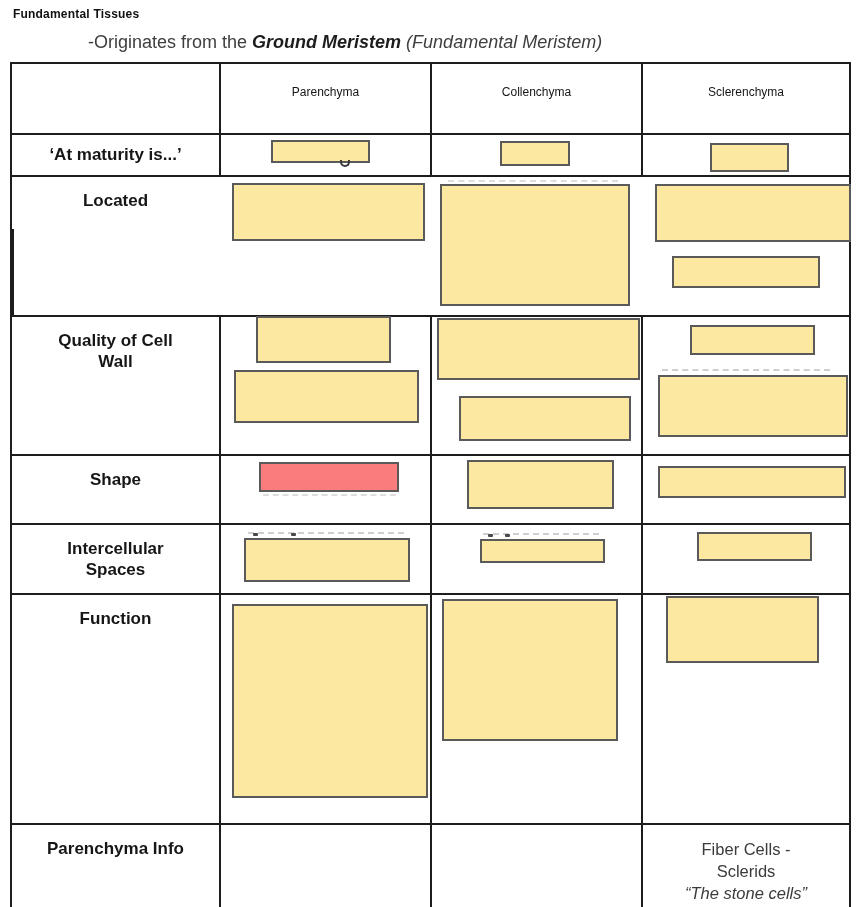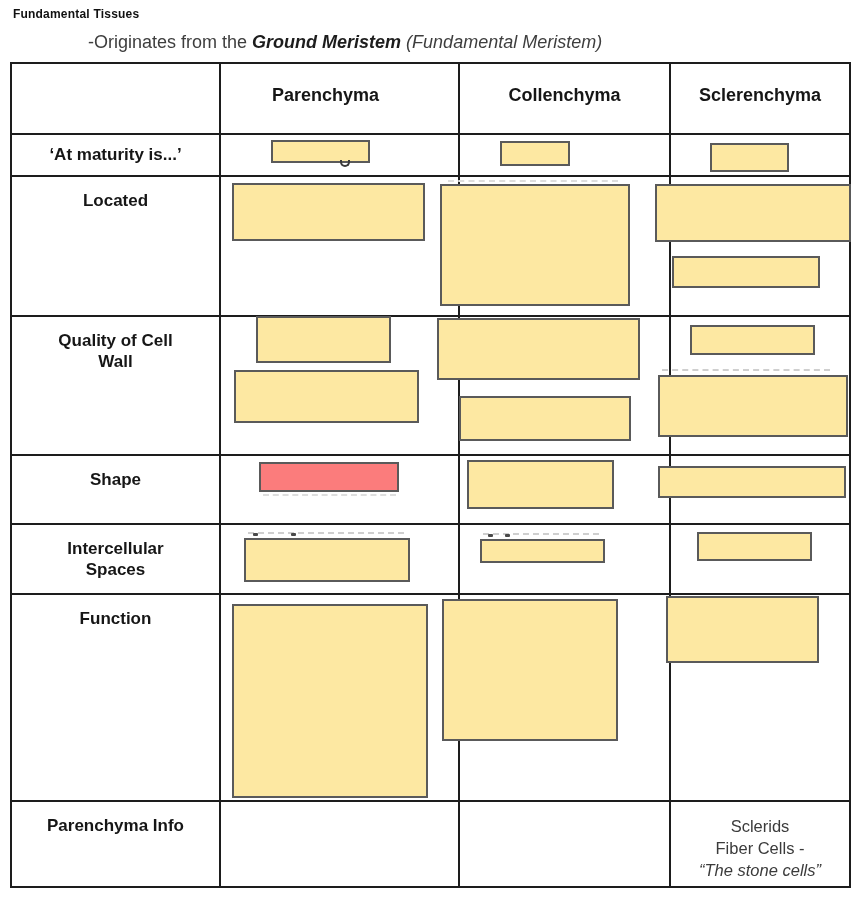--- a/index.html
+++ b/index.html
@@ -31,34 +31,34 @@
     position:absolute;left:10px;top:62px;
     width:837px;
     border:2px solid var(--table-border);
     box-sizing:content-box;
     background:#fff;
   }
   .row{display:flex;box-sizing:border-box;}
   .row + .row{border-top:2px solid var(--table-border);}
   .r-header{height:69px;}
   .r-maturity{height:42px;}
-  .r-located{height:140px;}
+  .r-located{height:140px;flex-direction:column;}
   .r-quality{height:139px;}
   .r-shape{height:69px;}
   .r-inter{height:70px;}
-  .r-function{height:207px;}
+  .r-function{height:230px;}
   .r-addl{height:86px;}
   .cell{box-sizing:border-box;height:100%;}
   .c0{width:207px;}
   .c1{width:211px;}
-  .c2{width:211px;margin-left:28px;}
+  .c2{width:211px;}
   .c3{flex:1;}
   .c1,.c2,.c3{border-left:2px solid var(--table-border);}
   .head{
-    font-size:18px;font-weight:700;color:#161616;
+    font-size:12px;font-weight:400;color:#161616;
     text-align:center;padding-top:21px;
   }
   .label{
     font-size:17px;font-weight:700;color:#161616;
     text-align:center;padding:13px 28px 0 28px;
     line-height:21px;
   }
   .r-maturity .label{padding-top:9px;white-space:nowrap;}
   .addl-text{
     font-size:16.5px;color:#3b3b3b;text-align:center;
@@ -146,22 +146,22 @@
       <div class="cell c1"></div>
       <div class="cell c2"></div>
       <div class="cell c3"></div>
     </div>
 
     <div class="row r-addl">
       <div class="cell c0 label">Parenchyma Info</div>
       <div class="cell c1"></div>
       <div class="cell c2"></div>
       <div class="cell c3 addl-text">
+        <div>Fiber Cells -</div>
         <div>Sclerids</div>
-        <div>Fiber Cells -</div>
         <div class="it">“The stone cells”</div>
       </div>
     </div>
 
   </div>
 
   <div class="overlay">
 
     <div class="cover" style="left:271px;top:140px;width:99px;height:23px;"></div>
     <div class="artifact art-descender" style="left:340px;top:160px;"></div>

